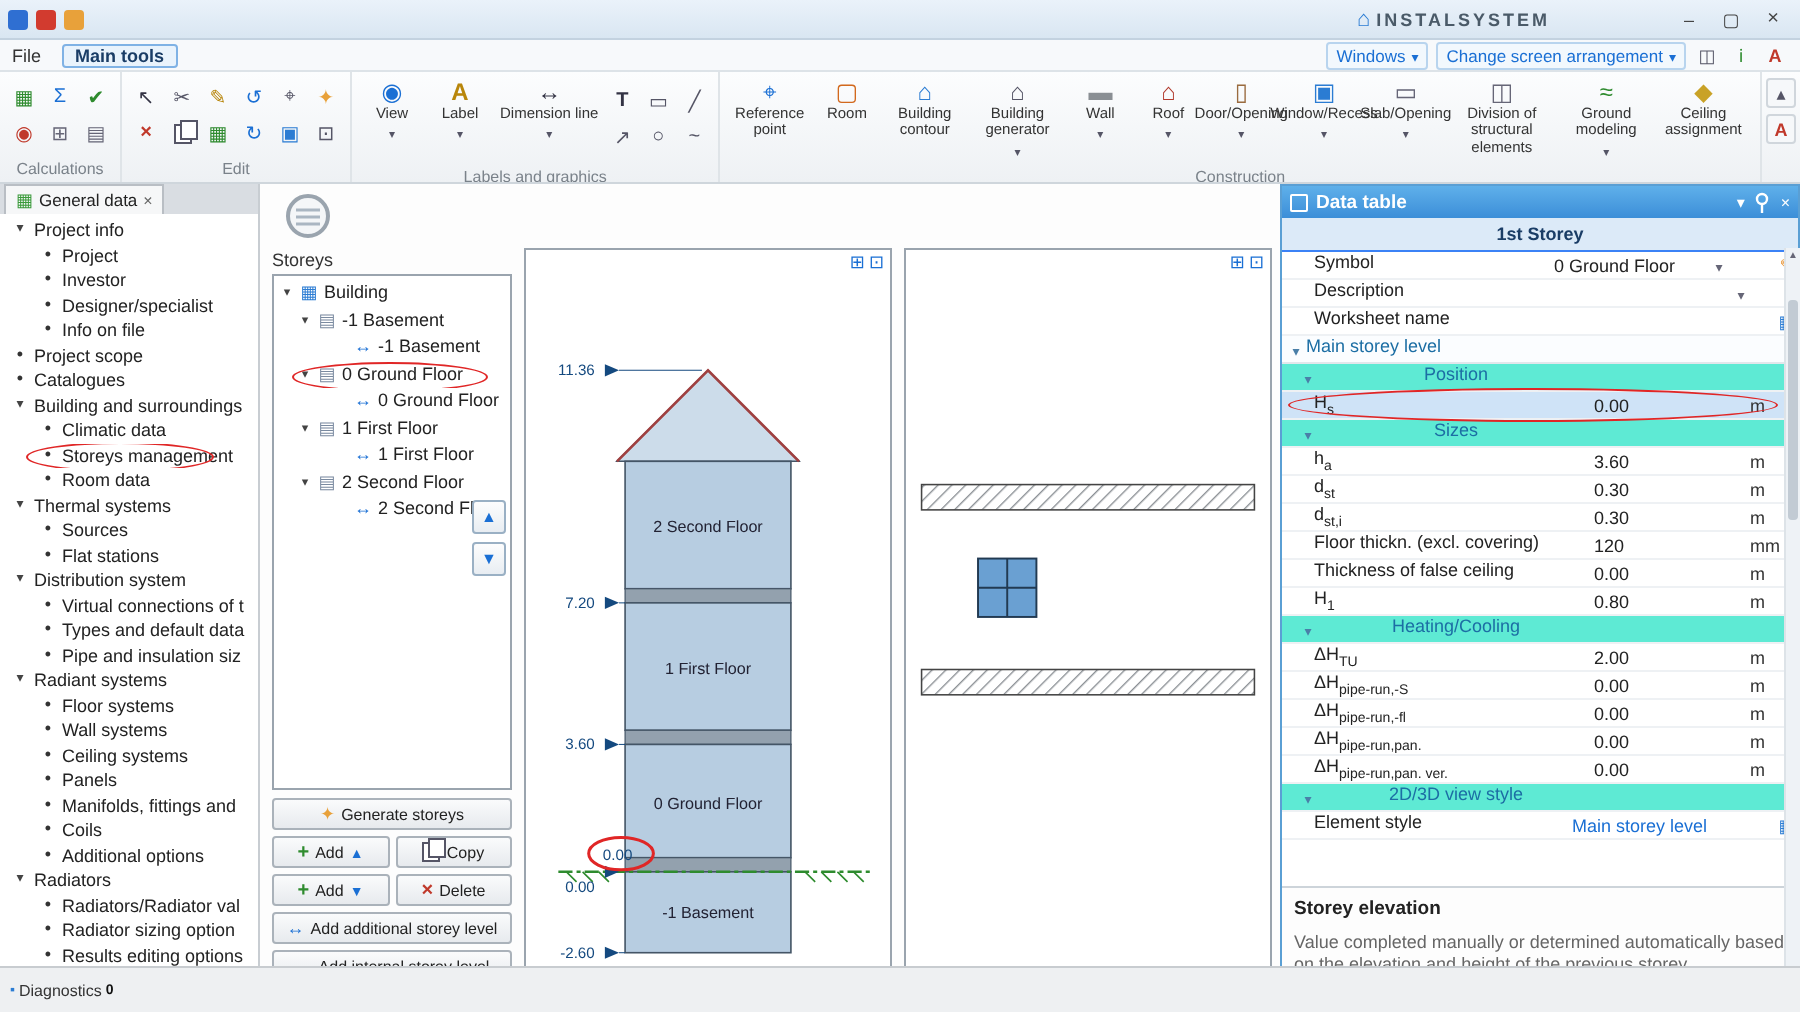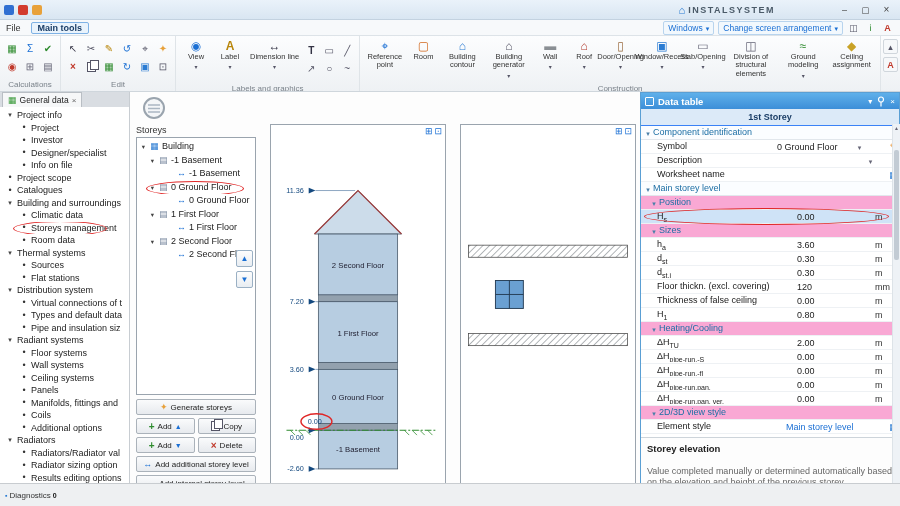--- a/index.html
+++ b/index.html
@@ -69,21 +69,21 @@
   .titem.lvl1{padding-left:20px;}
   .mk{width:8px;text-align:center;flex:none;font-size:7px;color:#444;}
   .arrow > .mk::before{content:"▾";}
   .bullet > .mk::before{content:"•";font-size:9px;color:#333;}
   .gtree .sel::after{content:"";position:absolute;left:13px;top:-1px;width:92px;height:13px;border:1.5px solid #e02626;border-radius:50%;pointer-events:none;}
 
   
   .mainarea{flex:1;display:flex;flex-direction:column;min-width:0;background:#fdfdfd;}
   .mhead{height:32px;display:flex;align-items:center;gap:10px;padding-left:12px;flex:none;}
   .mtitle{font-size:12px;font-weight:bold;color:#1a1a1a;}
-  .mbody{flex:1;display:flex;gap:14px;padding:0 4px 4px 6px;min-height:0;}
+  .mbody{flex:1;display:flex;gap:6px;padding:0 4px 4px 6px;min-height:0;}
 
   
   .storeys{width:120px;flex:none;display:flex;flex-direction:column;}
   .storeys-label{font-size:9px;color:#333;height:13px;line-height:13px;flex:none;}
   .streebox{flex:1;border:1px solid #9aa4ae;background:#fff;position:relative;overflow:hidden;min-height:0;}
   .stree{padding-top:2px;}
   .sitem{height:13.5px;line-height:13.5px;display:flex;align-items:center;gap:2px;white-space:nowrap;overflow:hidden;font-size:9px;position:relative;}
   .sitem.lvl0{padding-left:3px;} .sitem.lvl1{padding-left:12px;} .sitem.lvl2{padding-left:30px;}
   .stree .mk{width:7px;font-size:6.5px;}
   .sic2{width:11px;text-align:center;font-size:9px;flex:none;}
@@ -117,21 +117,21 @@
   .datatable{width:260px;flex:none;display:flex;flex-direction:column;border:1px solid #5a9fd4;box-sizing:border-box;background:#fff;}
   .dt-titlebar{height:16px;flex:none;background:linear-gradient(#5fb0ea,#3c8ed8);color:#fff;display:flex;align-items:center;padding:0 4px;gap:4px;}
   .dt-titlebar .dtico{width:7px;height:7px;border:1px solid #fff;border-radius:1px;flex:none;}
   .dt-title{font-size:9.5px;font-weight:bold;flex:1;}
   .dt-ticons{display:flex;gap:5px;align-items:center;}
   .dt-ticons span{color:#fff;font-size:8px;}
   .dt-selector{height:16px;flex:none;background:#dceaf8;border-bottom:1px solid #3b82f6;display:flex;align-items:center;justify-content:center;font-size:9px;font-weight:bold;color:#1a3d66;position:relative;}
   .rows{flex:none;position:relative;}
   .drow{display:flex;align-items:center;height:14px;border-bottom:1px solid #eef1f4;font-size:9px;box-sizing:border-box;padding-left:16px;position:relative;background:#fff;}
   .drow.sec{padding-left:2px;border-bottom:1px solid #e2e7ec;background:#fbfdff;}
-  .drow.subsec{padding-left:8px;background:#f9a8d4;}
+  .drow.subsec{padding-left:8px;background:#5eead4;text-align:center;}
   .chev{display:none;width:10px;flex:none;text-align:center;}
   .sec > .chev,.subsec > .chev{display:block;}
   .sec > .chev::before,.subsec > .chev::before{content:"▾";font-size:7px;color:#4a7fa8;}
   .sec > .dlabel,.subsec > .dlabel{color:#1c6ea4;}
   .dlabel{flex:1;overflow:hidden;white-space:nowrap;color:#222;}
   .dsub{font-size:7px;}
   .dval{width:78px;flex:none;overflow:hidden;white-space:nowrap;color:#222;}
   .val-blue > .dval{color:#1a6fd4;}
   .ddd{display:none;width:9px;flex:none;text-align:center;}
   .has-dd > .ddd{display:block;} .has-dd > .ddd::before{content:"▾";font-size:7px;color:#667;}
@@ -139,21 +139,21 @@
   .dedit{display:none;width:11px;flex:none;text-align:center;}
   .has-edit > .dedit{display:block;} .has-edit > .dedit::before{content:"✎";color:#e8912d;font-size:9px;}
   .dwin{display:none;width:11px;flex:none;text-align:center;}
   .has-win > .dwin{display:block;} .has-win > .dwin::before{content:"▦";color:#2b7cd3;font-size:9px;}
   .hl{background:#cfe3f7;}
   .hl::after{content:"";position:absolute;left:3px;right:10px;top:-2px;bottom:-2px;border:1.5px solid #e02626;border-radius:50%;pointer-events:none;z-index:2;}
   .dscroll{position:absolute;right:0;top:32px;bottom:0;width:7px;background:#eef2f6;border-left:1px solid #dde3e8;}
   .dthumb{position:absolute;top:26px;left:1px;width:5px;height:110px;background:#c2cbd4;border-radius:2px;}
   .dsar{position:absolute;left:0;width:7px;text-align:center;font-size:5px;color:#667;}
   .dfoot{margin-top:auto;border-top:1px solid #cdd4da;padding:5px 6px;flex:none;background:#fdfdfd;}
-  .ftitle{font-size:9.5px;font-weight:bold;color:#222;margin-bottom:12px;}
+  .ftitle{font-size:9.5px;font-weight:bold;color:#222;margin-bottom:6px;}
   .ftext{font-size:9px;color:#666;line-height:1.3;}
 
   
   .statusbar{position:absolute;left:0;right:0;bottom:0;height:23px;background:#eef0f2;border-top:1px solid #c8ccd0;display:flex;align-items:center;padding:0 5px;box-sizing:border-box;}
   .diag{display:flex;align-items:center;gap:2px;font-size:8px;color:#333;}
   .diag .dico{color:#2b7cd3;font-size:7px;}
   .diag .badge{font-size:7px;font-weight:bold;color:#111;}
 </style>
 </head>
 <body>
@@ -707,28 +707,20 @@
             <line x1="4" y1="6" x2="4" y2="10.5" stroke="#fff" stroke-width="1.2"></line>
           </svg>
           <span>×</span>
         </span>
       </div>
       <div class="dt-selector">
         <span>1st Storey</span>
       </div>
       <div class="rows">
 
-          <div class="drow sec">
-            <span class="chev"></span>
-            <span class="dlabel"><span>Component identification</span><sub class="dsub"></sub></span>
-            <span class="dval"></span>
-
-            <span class="dunit"></span>
-
-          </div>
 
           <div class="drow row has-dd has-edit">
 
             <span class="dlabel"><span>Symbol</span><sub class="dsub"></sub></span>
             <span class="dval">0 Ground Floor</span>
             <span class="ddd"></span>
             <span class="dunit"></span>
             <span class="dedit"></span>
 
           </div>

